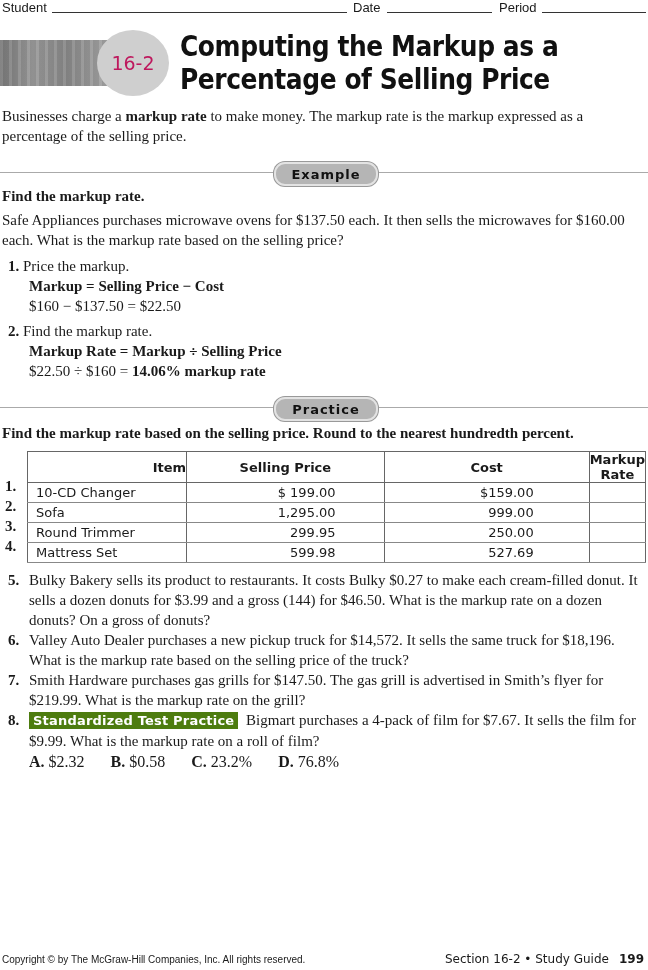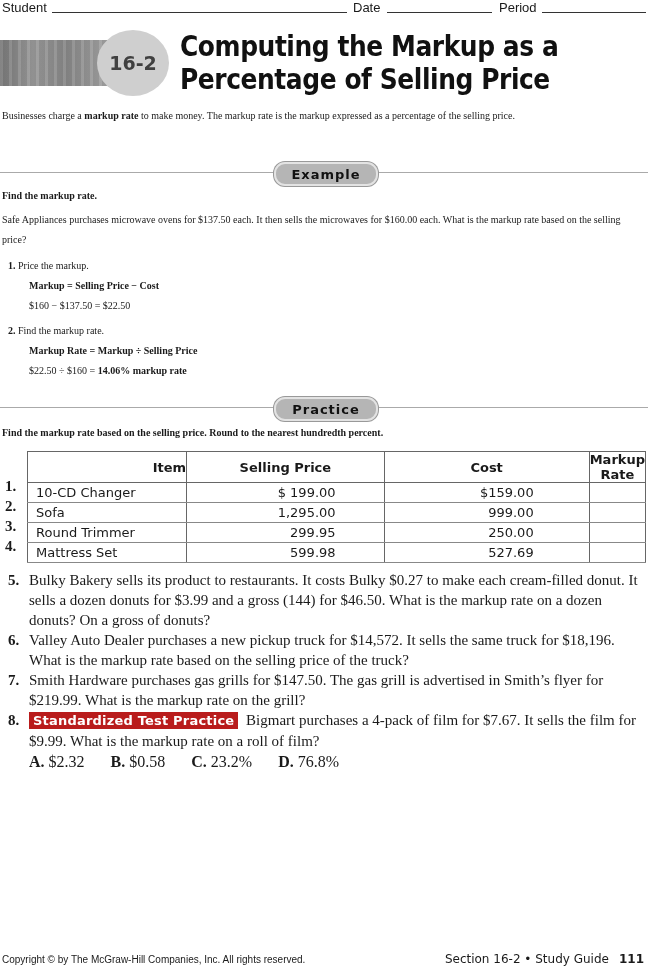--- a/index.html
+++ b/index.html
@@ -12,25 +12,25 @@
   .hdr { top: 0; left: 0; width: 648px; height: 16px; font-size: 13px; }
   .hdr-label { position: absolute; top: 0; }
   .hdr-line { position: absolute; top: 12px; height: 0; border-bottom: 1px solid #333; }
 
   
   .banner-img { left: 0; top: 40px; width: 110px; height: 46px;
     background: linear-gradient(90deg, #7a7a7a 0%, #9a9a9a 30%, #888 60%, #a5a5a5 100%); }
   .banner-img::after { content: ""; position: absolute; inset: 0;
     background: repeating-linear-gradient(90deg, rgba(255,255,255,0.08) 0 3px, rgba(0,0,0,0.06) 3px 9px); }
   .badge { left: 97px; top: 30px; width: 72px; height: 66px; border-radius: 50%; background: #cfcfcf;
-    display: flex; align-items: center; justify-content: center; font-size: 19px; font-weight: bold; color: #404040; }
+    display: flex; align-items: center; justify-content: center; font-size: 19px; font-weight: normal; color: #be185d; }
   .title { left: 180px; top: 30px; font-size: 29px; line-height: 33px; font-weight: bold; color: #111; letter-spacing: -0.5px;
     transform: scaleX(0.86); transform-origin: left top; }
 
-  .para { left: 2px; font-size: 10px; line-height: 20px; width: 640px; }
+  .para { left: 2px; font-size: 15px; line-height: 20px; width: 640px; }
   .b { font-weight: bold; }
 
   
   .divider { left: 0; width: 648px; height: 0; border-top: 1px solid #aaa; }
   .pill { height: 20px; border-radius: 11px; background: #b5b5b5; border: 2px solid #e3e3e3; box-shadow: 0 0 0 1px #999;
     font-size: 13px; font-weight: bold; color: #111; display: flex; align-items: center; justify-content: center; letter-spacing: 1px; }
 
   .step-num { font-weight: bold; }
 
   
@@ -40,21 +40,21 @@
   table.tbl tr.body-row td { border-top: 1px solid #888; border-bottom: 1px solid #888; }
   .c-item { width: 157px; padding-left: 8px !important; text-align: left; }
   .c-price { width: 155px; }
   .c-cost { width: 156px; }
   .num-right { text-align: right; }
   .row-num { position: absolute; left: 5px; font-size: 15px; font-weight: bold; }
 
   .q { left: 8px; font-size: 15px; line-height: 20px; width: 636px; }
   .qn { position: absolute; left: 0; font-weight: bold; }
   .qt { padding-left: 21px; display: block; }
-  .stp { background: #b91c1c; color: #fff; font-weight: bold; font-size: 13px; padding: 1px 4px; margin-right: 4px; letter-spacing: 0.2px; }
+  .stp { background: #4d7c0f; color: #fff; font-weight: bold; font-size: 13px; padding: 1px 4px; margin-right: 4px; letter-spacing: 0.2px; }
 
   .choices { left: 29px; top: 753px; font-size: 16px; }
   .choice { display: inline-block; margin-right: 22px; }
 
   .footer-left { left: 2px; top: 954px; font-size: 10px; }
   .footer-right { right: 4px; top: 952px; font-size: 12px; }
   .page-num { font-weight: bold; margin-left: 10px; }
 </style>
 </head>
 <body>
@@ -168,14 +168,14 @@
 
 <div class="abs choices">
   <span class="choice"><span class="b">A.</span> <span>$2.32</span></span>
   <span class="choice"><span class="b">B.</span> <span>$0.58</span></span>
   <span class="choice"><span class="b">C.</span> <span>23.2%</span></span>
   <span class="choice"><span class="b">D.</span> <span>76.8%</span></span>
 </div>
 
 <div class="abs footer-left sans">Copyright © by The McGraw-Hill Companies, Inc. All rights reserved.</div>
 <div class="abs footer-right dsans">
-  <span>Section 16-2 • Study Guide</span><span class="page-num">111</span>
+  <span>Section 16-2 • Study Guide</span><span class="page-num">199</span>
 </div>
 
 </body></html>

